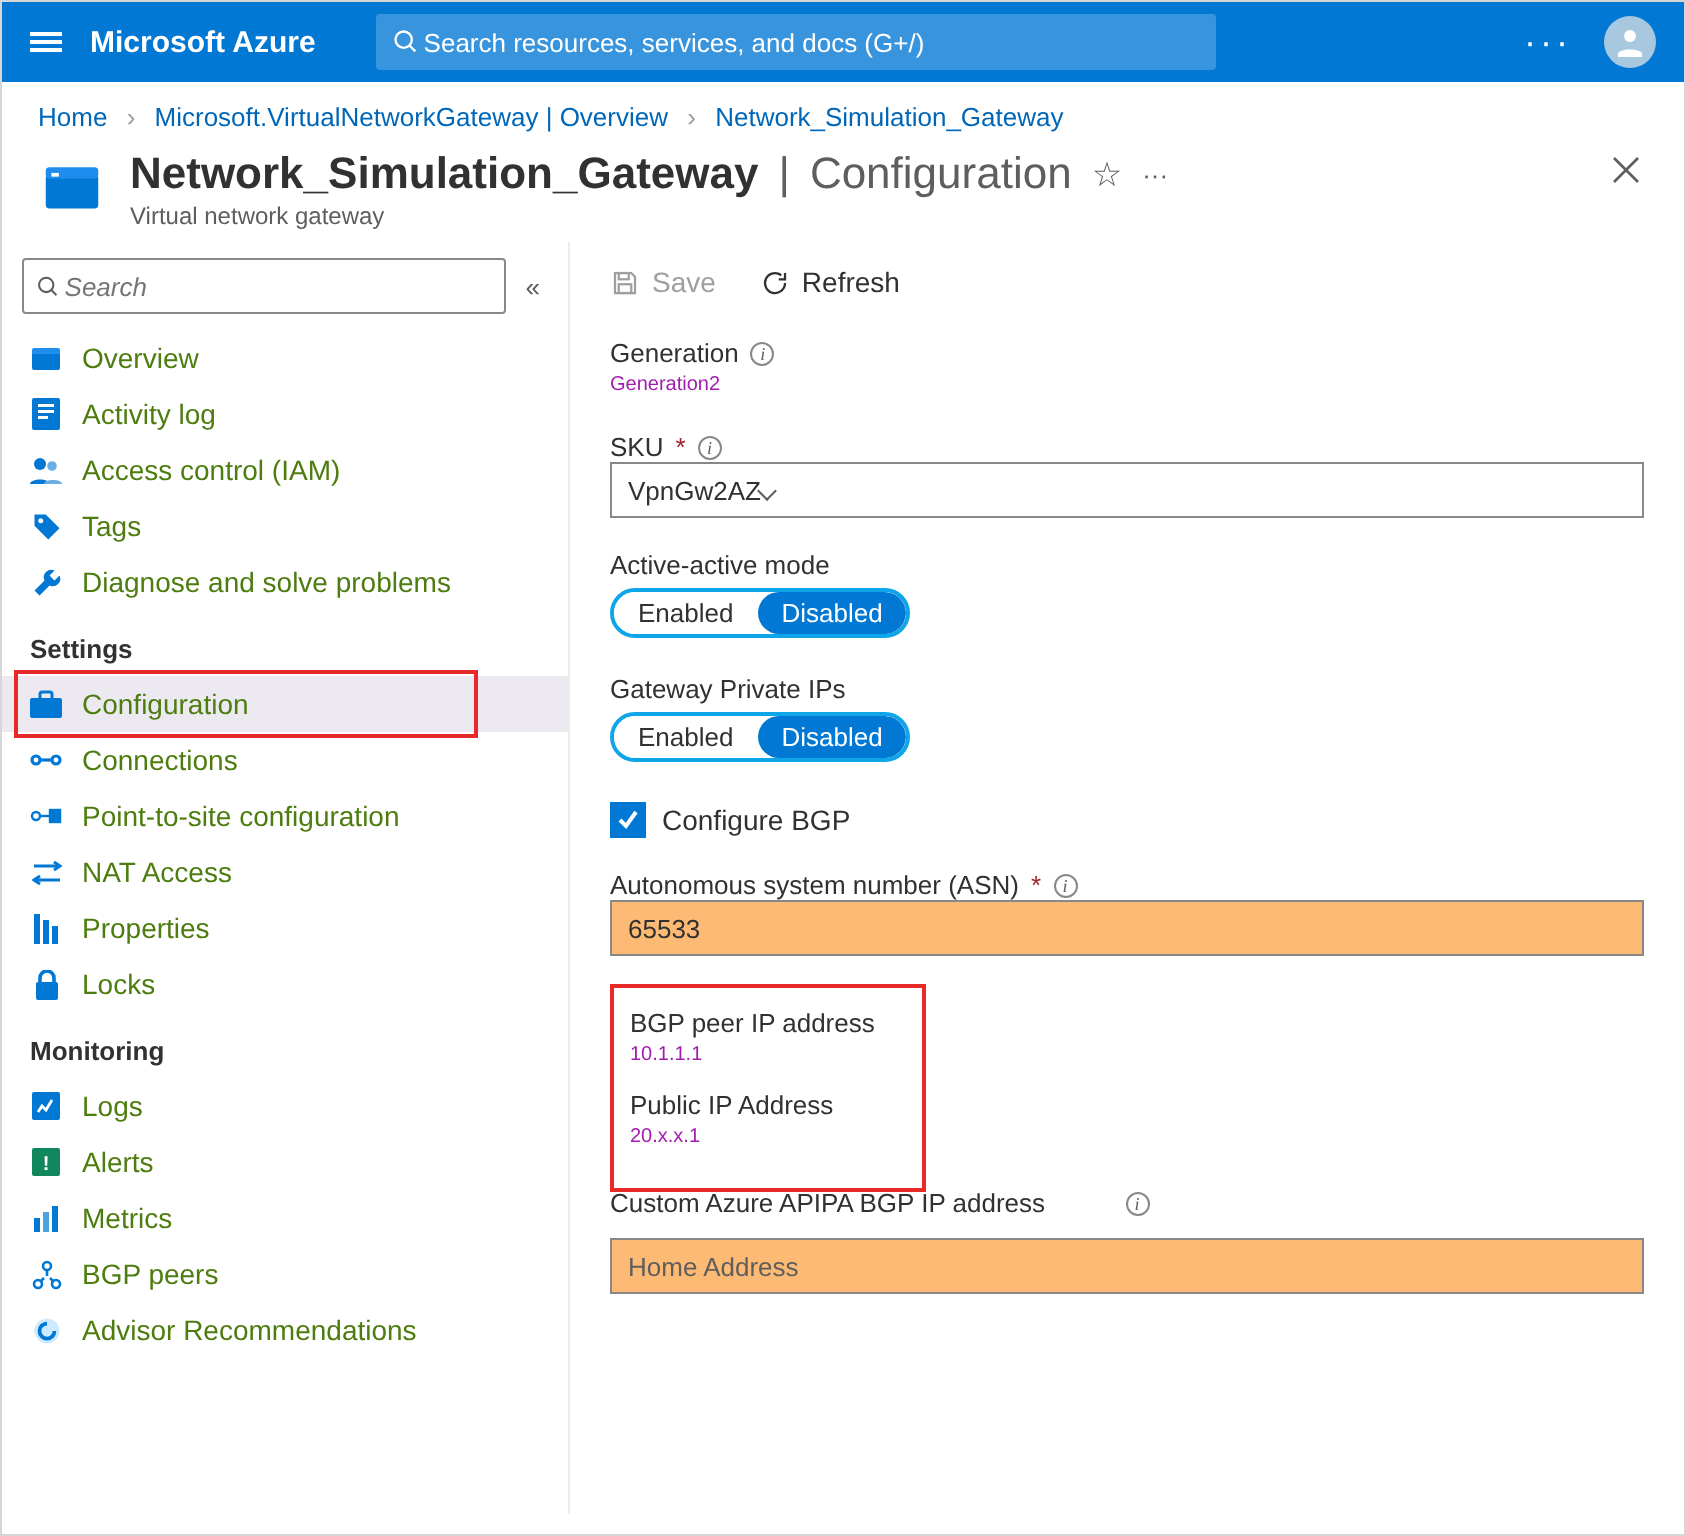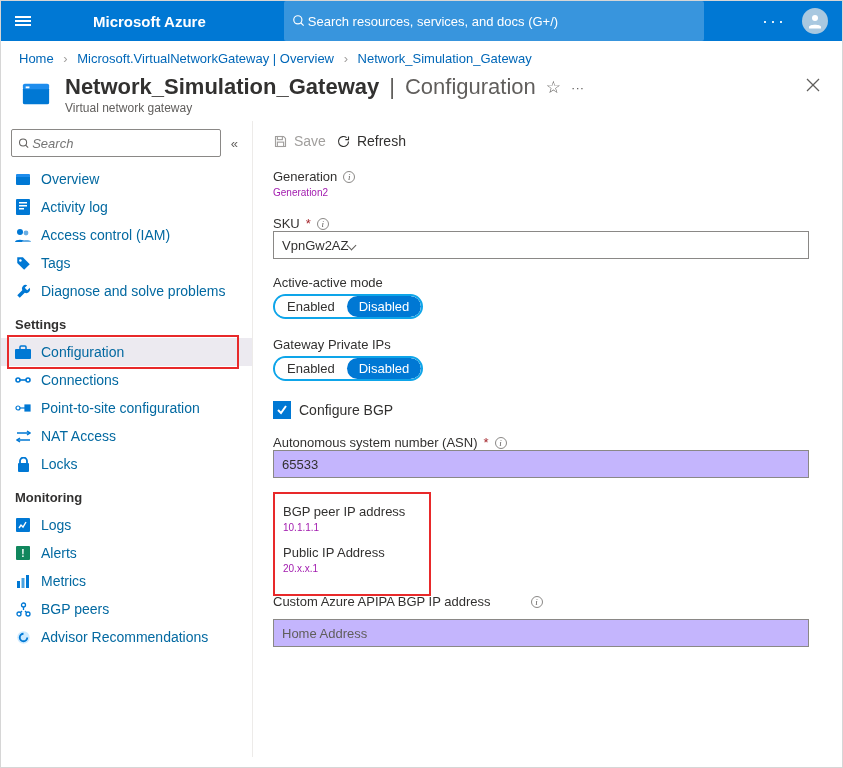--- a/index.html
+++ b/index.html
@@ -1,24 +1,24 @@
 <!DOCTYPE html>
 <html><head>
 <meta charset="utf-8">
 <style>
   * { box-sizing: border-box; }
   html, body { margin:0; padding:0; font-family: "Segoe UI", Arial, sans-serif; font-size:13px; color:#323130; }
   body { width:843px; height:768px; overflow:hidden; background:#ffffff; border:1px solid #d6d6d6; }
 
   
-  .topbar { background:#0078d4; height:40px; display:flex; align-items:center; color:#fff;gap:48px; }
+  .topbar { background:#0078d4; height:40px; display:flex; align-items:center; color:#fff; }
   .hamburger { padding:0 14px; cursor:pointer; }
   .hamburger div { width:16px; height:2px; background:#fff; margin:2px 0; }
   .brand { font-size:15px; font-weight:600; margin-right:30px; }
-  .searchbox { flex:0 0 420px; background:rgba(255,255,255,0.22); height:40px; border-radius:2px; display:flex; align-items:center; padding:0 8px; color:#ffffff; }
+  .searchbox { flex:0 0 420px; background:rgba(255,255,255,0.22); height:28px; border-radius:2px; display:flex; align-items:center; padding:0 8px; color:#ffffff; }
   .searchbox input { background:transparent; border:none; color:#fff; font-size:13px; flex:1; outline:none; }
   .searchbox input::placeholder { color:#ffffff; }
   .top-right { margin-left:auto; display:flex; align-items:center; gap:16px; padding-right:14px; }
   .dots { font-size:18px; letter-spacing:2px; }
   .avatar-top { width:26px; height:26px; border-radius:50%; background:#a8c8e0; display:flex; align-items:center; justify-content:center; }
   .avatar-top svg { width:18px; height:18px; fill:#ffffff; }
 
   
   .crumbs { padding:10px 18px 8px 18px; font-size:13px; color:#605e5c; }
   .crumbs a { color:#0067b8; text-decoration:none; }
@@ -31,57 +31,57 @@
   .title-line { display:flex; align-items:center; gap:10px; }
   .title-main { font-size:22px; font-weight:600; color:#323130; }
   .title-sep  { font-size:22px; color:#605e5c; font-weight:300; }
   .title-sub  { font-size:22px; color:#605e5c; font-weight:300; }
   .subtitle   { font-size:12px; color:#605e5c; margin-top:1px; }
   .header-actions { display:flex; gap:14px; align-items:center; color:#605e5c; }
   .close-x { cursor:pointer; padding:4px; }
 
   
   .body { display:flex; height: calc(100% - 40px - 32px - 58px); }
-  .sidebar { width:252px; border-right:1px solid #edebe9; position:relative; display:flex; flex-direction:column; }
+  .sidebar { width:284px; border-right:1px solid #edebe9; position:relative; display:flex; flex-direction:column; }
   .sidebar-search { padding:8px 10px; display:flex; align-items:center; gap:6px; }
   .sidebar-search .sbox { flex:1; border:1px solid #8a8886; height:28px; display:flex; align-items:center; padding:0 6px; border-radius:2px; }
   .sidebar-search .sbox input { border:none; outline:none; width:100%; font-size:13px; font-style:italic; color:#605e5c; }
   .collapse { color:#605e5c; font-size:13px; cursor:pointer; padding:2px 4px; }
   .menu { overflow-y:auto; flex:1; position:relative; padding-bottom:8px; }
   .menu::-webkit-scrollbar { width:8px; }
   .menu::-webkit-scrollbar-thumb { background:#c8c6c4; border-radius:4px; }
   .section-title { font-weight:600; font-size:13px; padding:12px 14px 6px; }
-  .menu-item { display:flex; align-items:center; gap:10px; padding:6px 14px; cursor:pointer; font-size:14px; color:#0369a1; }
+  .menu-item { display:flex; align-items:center; gap:10px; padding:6px 14px; cursor:pointer; font-size:14px; color:#4d7c0f; }
   .menu-item.selected { background:#eceaf0; }
   .menu-item .mi { width:16px; height:16px; display:flex; align-items:center; justify-content:center; }
   .redbox { position:absolute; border:2px solid #e8292a; pointer-events:none; }
 
   
   .content { flex:1; padding:8px 20px 20px 20px; overflow:auto; position:relative; }
-  .toolbar { display:flex; align-items:center; gap:10px; padding:4px 0 16px 0; color:#323130; }
+  .toolbar { display:flex; align-items:center; gap:22px; padding:4px 0 16px 0; color:#323130; }
   .tool { display:flex; align-items:center; gap:6px; font-size:14px; cursor:pointer; }
   .tool.disabled { color:#a19f9d; cursor:default; }
 
   .fld-label { font-size:13px; color:#323130; display:flex; align-items:center; gap:6px; margin-top:4px; }
   .fld-value { font-size:10px; color:#a21caf; padding:3px 0 14px 0; }
   .req { color:#a4262c; }
   .info { width:12px; height:12px; border:1px solid #8a8886; border-radius:50%; display:inline-flex; align-items:center; justify-content:center; font-size:9px; color:#605e5c; font-style:italic; font-family:Georgia,serif; }
 
   .dropdown { width:536px; max-width:100%; height:28px; border:1px solid #8a8886; display:flex; align-items:center; justify-content:flex-start; padding:0 8px; font-size:13px; background:#fff; cursor:pointer; margin-bottom:16px; }
   .chev { border:solid #605e5c; border-width:0 1px 1px 0; display:inline-block; padding:3px; transform:rotate(45deg); }
 
   .pill-group { display:inline-flex; border:2px solid #0ea5e9; border-radius:14px; overflow:hidden; margin:4px 0 14px 0; }
   .pill { padding:3px 12px; font-size:13px; background:#fff; cursor:pointer; }
   .pill.active { background:#0078d4; color:#fff; border-radius:13px; }
 
   .checkbox-row { display:flex; align-items:center; gap:8px; font-size:14px; margin:6px 0 16px 0; }
   .checkbox { width:18px; height:18px; background:#0078d4; display:flex; align-items:center; justify-content:center; }
   .checkbox svg { stroke:#fff; width:12px; height:12px; }
 
-  .textinput { width:536px; max-width:100%; height:28px; border:1px solid #8a8886; padding:0 8px; font-size:13px; display:flex; align-items:center; background:#c4b5fd; margin-bottom:14px; }
+  .textinput { width:536px; max-width:100%; height:28px; border:1px solid #8a8886; padding:0 8px; font-size:13px; display:flex; align-items:center; background:#fdba74; margin-bottom:14px; }
 
   .ip-block { padding:8px 10px; margin-bottom:2px; }
 
 </style>
 </head>
 <body>
 
 <div class="topbar">
   <div class="hamburger">
       <div></div>
@@ -240,20 +240,30 @@
           <span class="mi">
             <svg width="15" height="13" viewBox="0 0 15 13" stroke="#0078d4" stroke-width="1.5" fill="none">
               <path d="M1 3h13M1 10h13"></path>
               <path d="M11 1l3 2-3 2M4 8l-3 2 3 2"></path>
             </svg>
           </span>
           <span>NAT Access</span>
         </div>
       <div class="menu-item">
           <span class="mi">
+            <svg width="12" height="15" viewBox="0 0 12 15" fill="#0078d4">
+              <rect x="0" y="0" width="3" height="15"></rect>
+              <rect x="4.5" y="3" width="3" height="12"></rect>
+              <rect x="9" y="6" width="3" height="9"></rect>
+            </svg>
+          </span>
+          <span>Properties</span>
+        </div>
+      <div class="menu-item">
+          <span class="mi">
             <svg width="13" height="15" viewBox="0 0 13 15" fill="#0078d4">
               <rect x="1" y="6" width="11" height="9" rx="1"></rect>
               <path d="M3 6V4a3.5 3.5 0 0 1 7 0v2" fill="none" stroke="#0078d4" stroke-width="1.8"></path>
             </svg>
           </span>
           <span>Locks</span>
         </div>
 
       <div class="section-title">Monitoring</div>
       <div class="menu-item">

